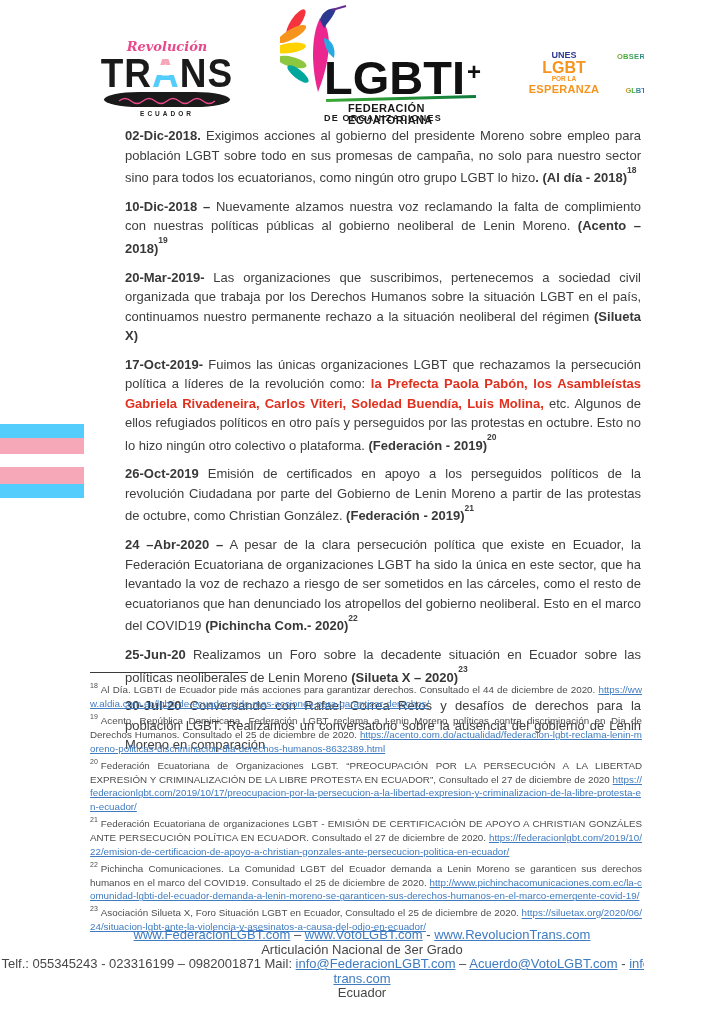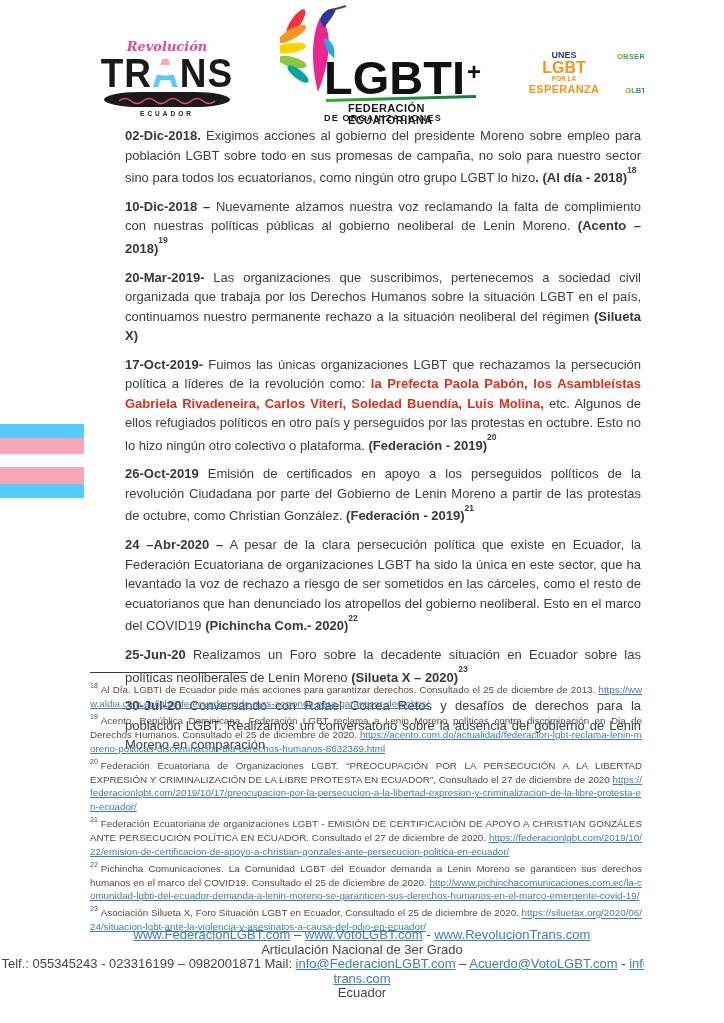--- a/index.html
+++ b/index.html
@@ -130,21 +130,21 @@
         <p class="para"><b class="pdate">30-Jul-20</b><span class="ptext"> Conversando con Rafael Correa Retos y desafíos de derechos para la población LGBT. Realizamos un conversatorio sobre la ausencia del gobierno de Lenin Moreno en comparación</span></p>
       </div>
   </div>
 
   <div class="trans-flag"></div>
   <div class="rainbow-flag"></div>
 
   <div class="footnotes">
     <div class="fn-rule"></div>
     <div id="footnotes-list">
-        <div class="footnote"><sup class="fnum">18</sup><span class="ftext">Al Día. LGBTI de Ecuador pide más acciones para garantizar derechos. Consultado el 25 de diciembre de 2013.</span> <a class="flink" href="#">https://www.aldia.com.ec/lgbti-de-ecuador-pide-mas-acciones-para-garantizar-derechos/</a></div>
+        <div class="footnote"><sup class="fnum">18</sup><span class="ftext">Al Día. LGBTI de Ecuador pide más acciones para garantizar derechos. Consultado el 44 de diciembre de 2020.</span> <a class="flink" href="#">https://www.aldia.com.ec/lgbti-de-ecuador-pide-mas-acciones-para-garantizar-derechos/</a></div>
         <div class="footnote"><sup class="fnum">19</sup><span class="ftext">Acento, República Dominicana. Federación LGBT reclama a Lenin Moreno políticas contra discriminación en Dia de Derechos Humanos. Consultado el 25 de diciembre de 2020.</span> <a class="flink" href="#">https://acento.com.do/actualidad/federacion-lgbt-reclama-lenin-moreno-politicas-discriminacion-dia-derechos-humanos-8632389.html</a></div>
         <div class="footnote"><sup class="fnum">20</sup><span class="ftext">Federación Ecuatoriana de Organizaciones LGBT. “PREOCUPACIÓN POR LA PERSECUCIÓN A LA LIBERTAD EXPRESIÓN Y CRIMINALIZACIÓN DE LA LIBRE PROTESTA EN ECUADOR”, Consultado el 27 de diciembre de 2020</span> <a class="flink" href="#">https://federacionlgbt.com/2019/10/17/preocupacion-por-la-persecucion-a-la-libertad-expresion-y-criminalizacion-de-la-libre-protesta-en-ecuador/</a></div>
         <div class="footnote"><sup class="fnum">21</sup><span class="ftext">Federación Ecuatoriana de organizaciones LGBT - EMISIÓN DE CERTIFICACIÓN DE APOYO A CHRISTIAN GONZÁLES ANTE PERSECUCIÓN POLÍTICA EN ECUADOR. Consultado el 27 de diciembre de 2020.</span> <a class="flink" href="#">https://federacionlgbt.com/2019/10/22/emision-de-certificacion-de-apoyo-a-christian-gonzales-ante-persecucion-politica-en-ecuador/</a></div>
         <div class="footnote"><sup class="fnum">22</sup><span class="ftext">Pichincha Comunicaciones. La Comunidad LGBT del Ecuador demanda a Lenin Moreno se garanticen sus derechos humanos en el marco del COVID19. Consultado el 25 de diciembre de 2020.</span> <a class="flink" href="#">http://www.pichinchacomunicaciones.com.ec/la-comunidad-lgbti-del-ecuador-demanda-a-lenin-moreno-se-garanticen-sus-derechos-humanos-en-el-marco-emergente-covid-19/</a></div>
         <div class="footnote"><sup class="fnum">23</sup><span class="ftext">Asociación Silueta X, Foro Situación LGBT en Ecuador, Consultado el 25 de diciembre de 2020.</span> <a class="flink" href="#">https://siluetax.org/2020/06/24/situacion-lgbt-ante-la-violencia-y-asesinatos-a-causa-del-odio-en-ecuador/</a></div>
       </div>
   </div>
 
   <div class="footer">
     <div id="footer-links"><a href="#">www.FederacionLGBT.com</a> – <a href="#">www.VotoLGBT.com</a> - <a href="#">www.RevolucionTrans.com</a></div>

